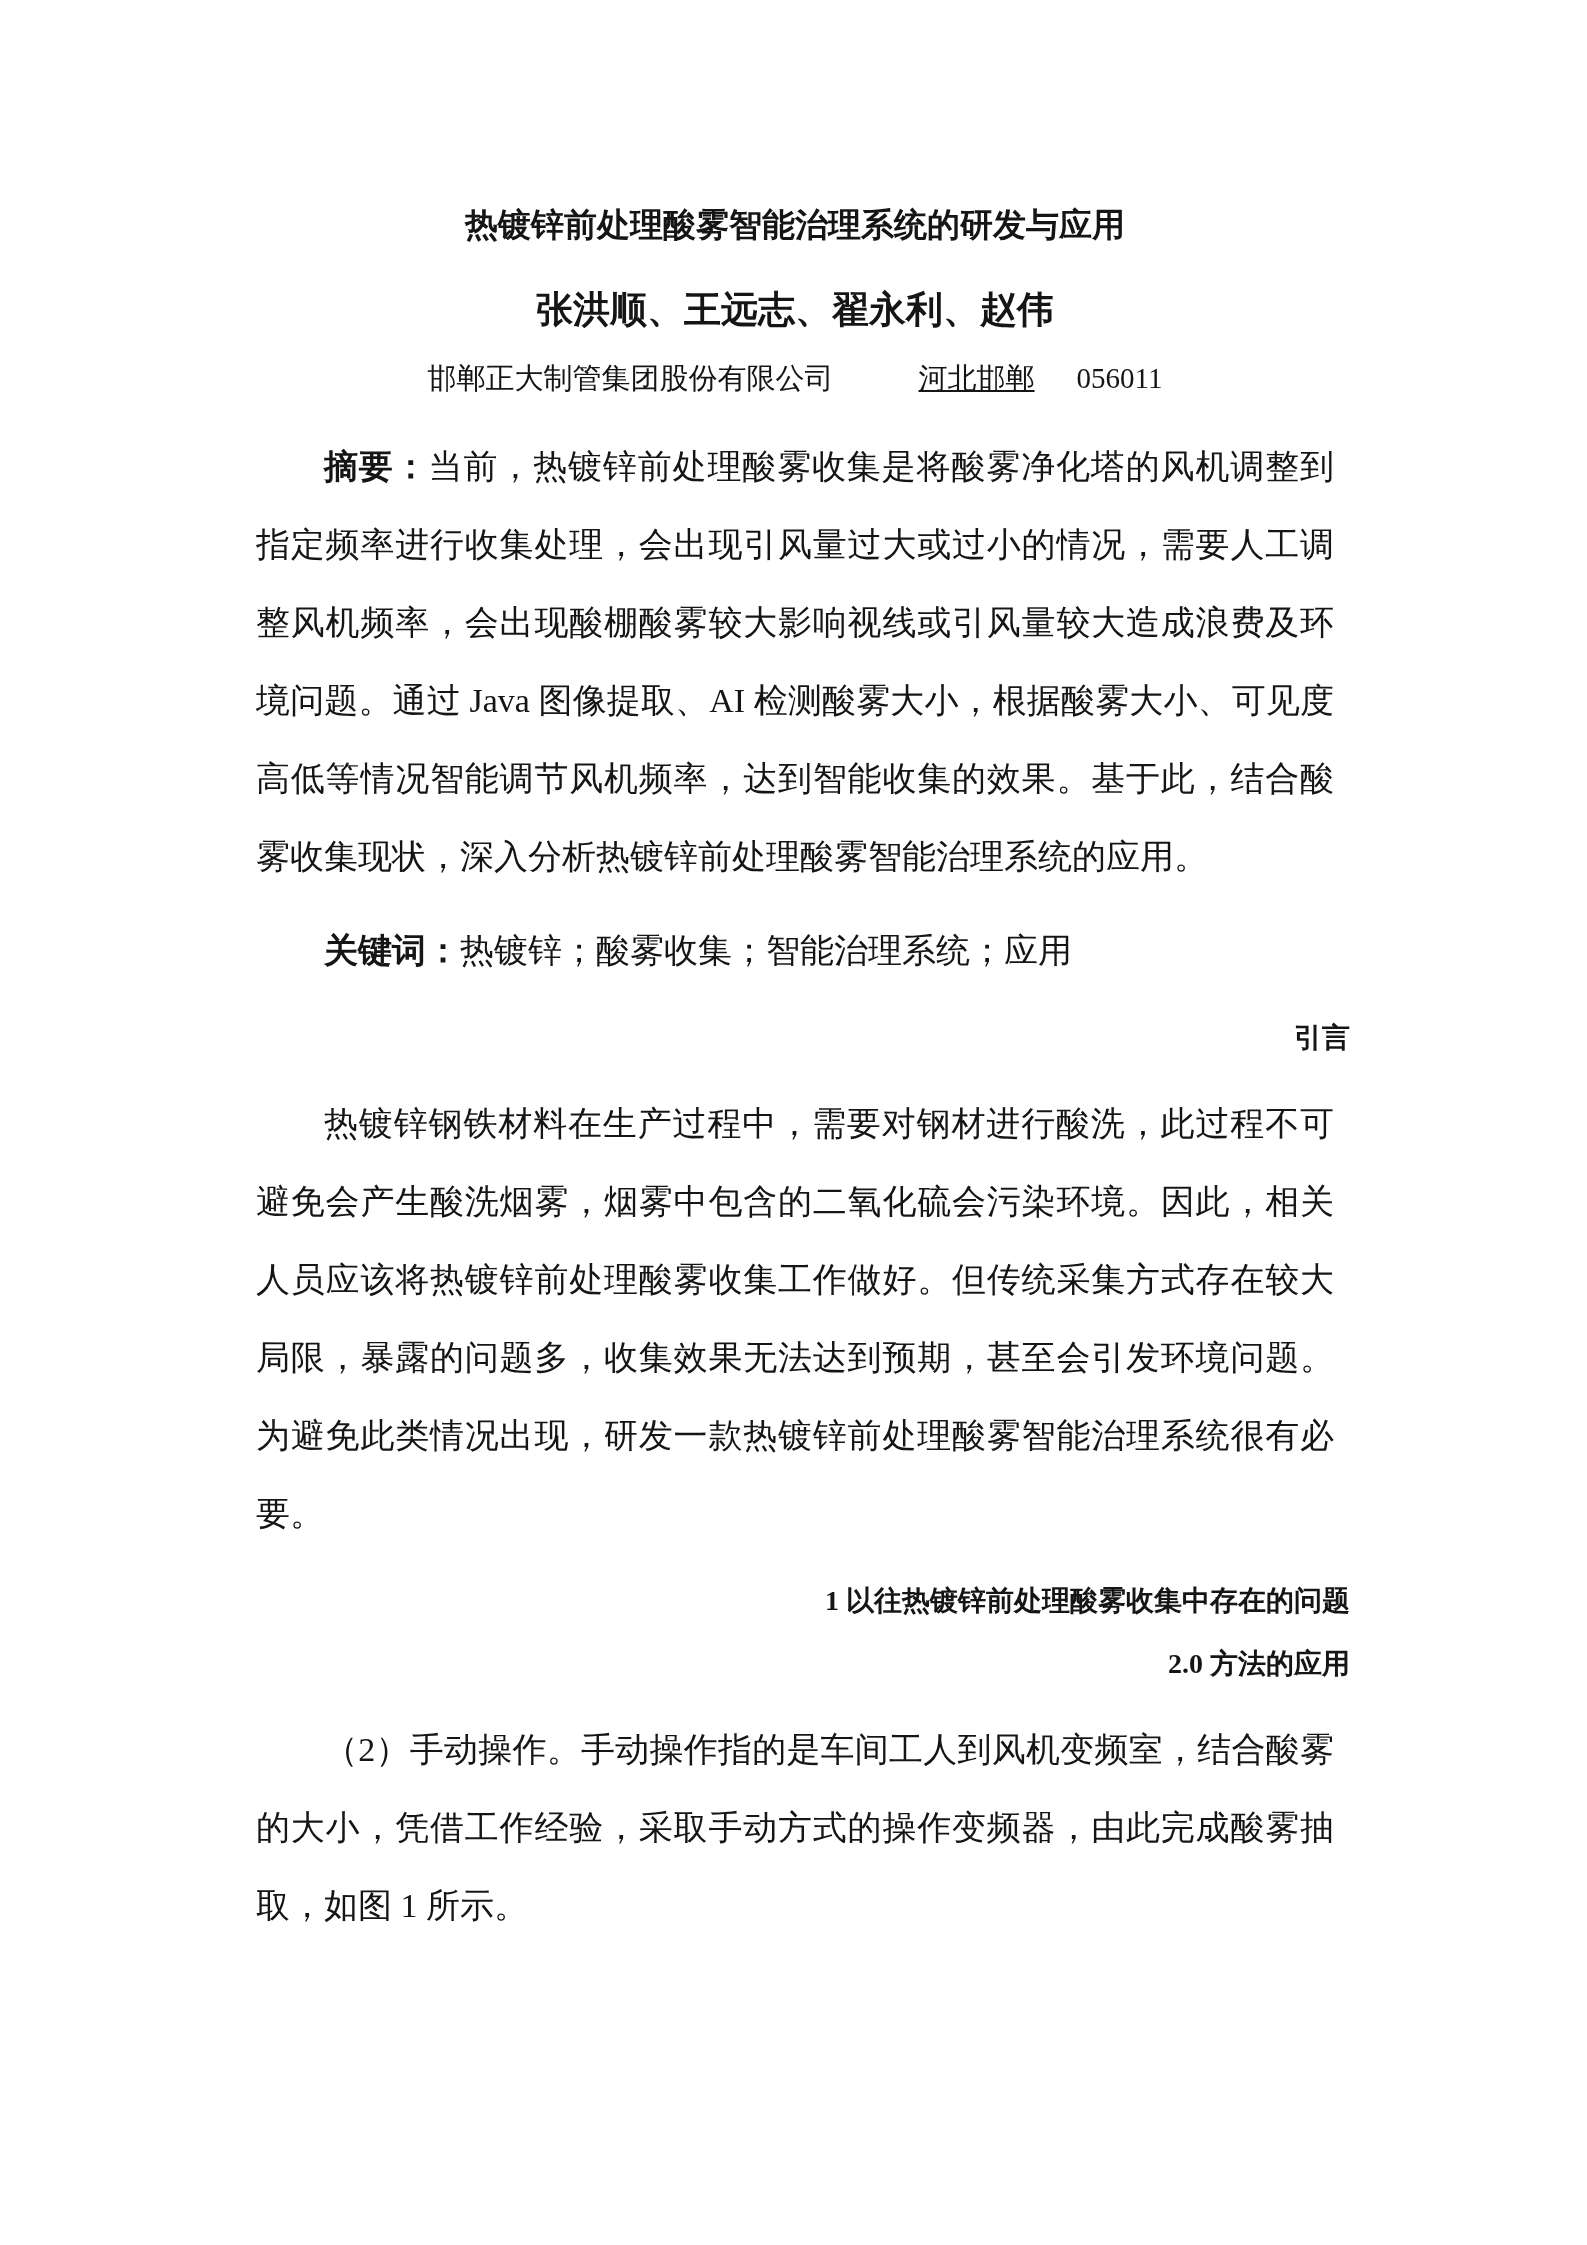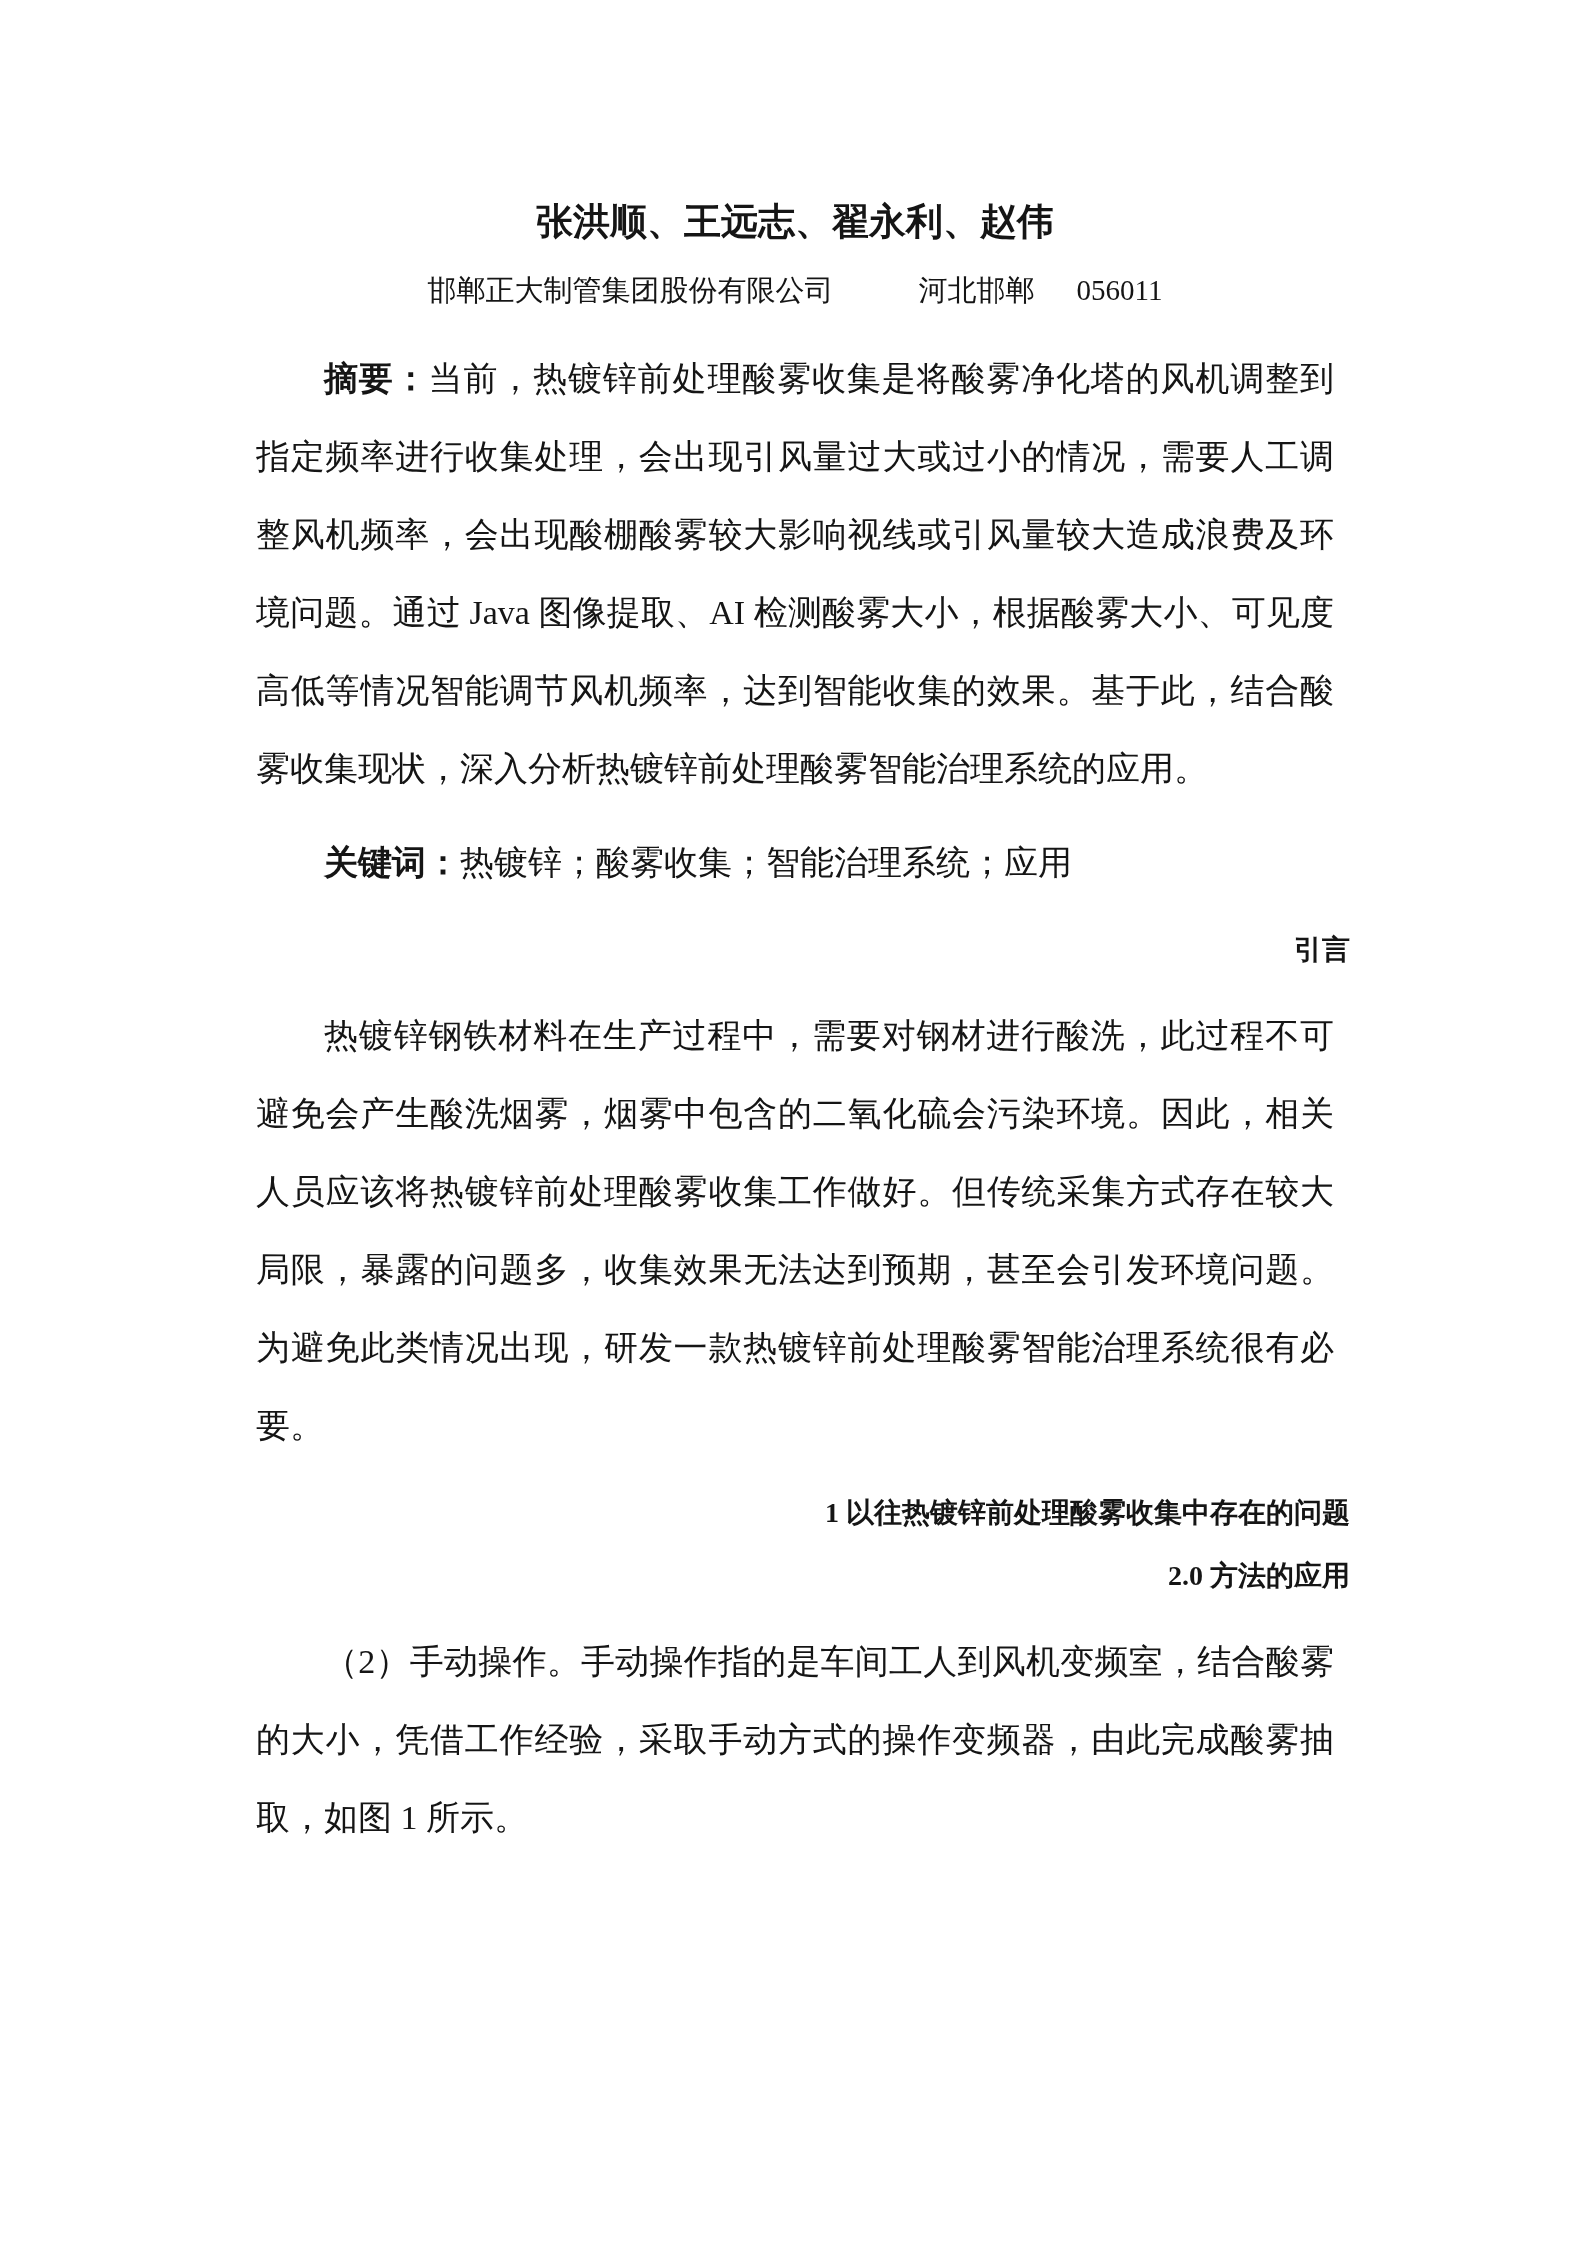--- a/index.html
+++ b/index.html
@@ -36,21 +36,21 @@
     line-height: 44px;
     margin: 0 0 24px 0;
   }
   .affiliation {
     text-align: center;
     font-size: 29px;
     line-height: 44px;
     margin: 0 0 0 0;
     white-space: nowrap;
   }
-  .aff-location { margin-left: 85px; }
+  .aff-location { margin-left: 85px; text-decoration: underline; }
   .aff-postcode { margin-left: 42px; margin-top: 16px; }
 
   .body-par {
     font-size: 34px;
     line-height: 78px;
     text-align: justify;
     text-indent: 2em;
     margin: 16px;
   }
   .abstract-par { margin-top: 28px; }
@@ -63,20 +63,21 @@
     text-indent: 0;
     margin: 0;
   }
 </style>
 </head>
 <body>
 
 <div class="page">
   <div class="content">
 
+    <h1 class="title">热镀锌前处理酸雾智能治理系统的研发与应用</h1>
 
     <div class="authors">张洪顺、王远志、翟永利、赵伟</div>
 
     <div class="affiliation">
       <span>邯郸正大制管集团股份有限公司</span><span class="aff-location">河北邯郸</span><span class="aff-postcode">056011</span>
     </div>
 
     <p class="body-par abstract-par"><span class="inline-label">摘要：</span><span>当前，热镀锌前处理酸雾收集是将酸雾净化塔的风机调整到指定频率进行收集处理，会出现引风量过大或过小的情况，需要人工调整风机频率，会出现酸棚酸雾较大影响视线或引风量较大造成浪费及环境问题。通过 Java 图像提取、AI 检测酸雾大小，根据酸雾大小、可见度高低等情况智能调节风机频率，达到智能收集的效果。基于此，结合酸雾收集现状，深入分析热镀锌前处理酸雾智能治理系统的应用。</span></p>
 
     <p class="body-par"><span class="inline-label">关键词：</span><span>热镀锌；酸雾收集；智能治理系统；应用</span></p>

